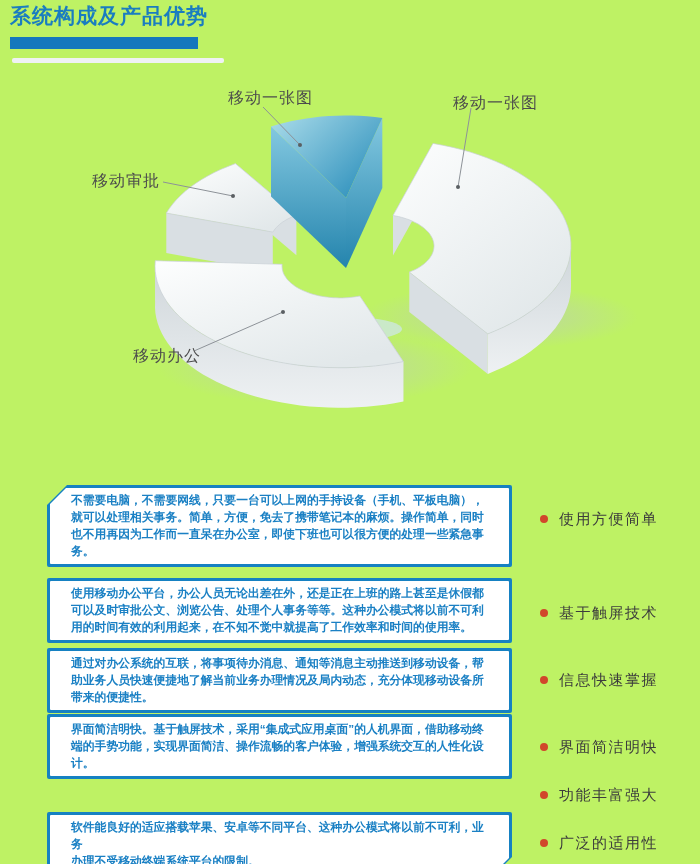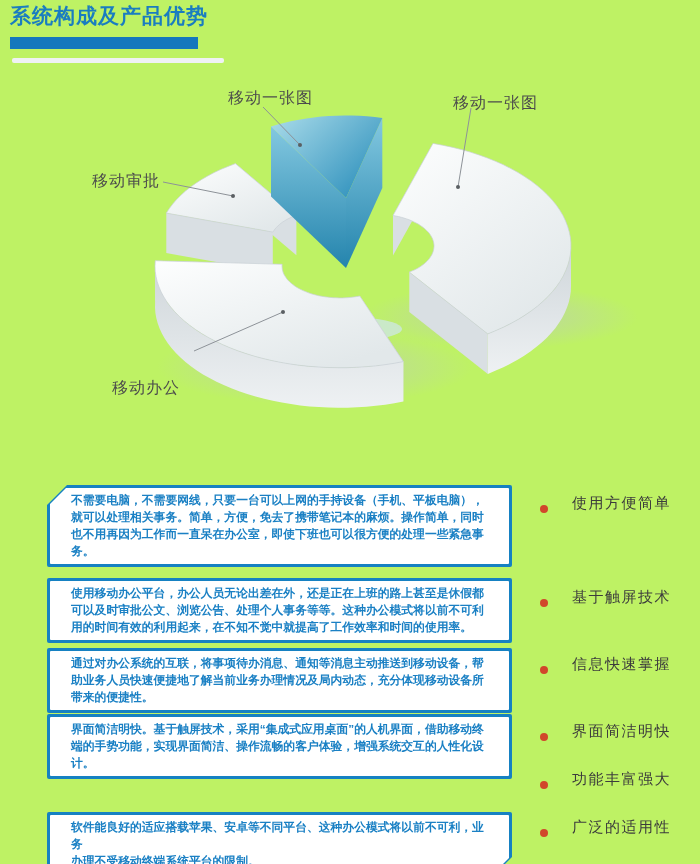--- a/index.html
+++ b/index.html
@@ -16,21 +16,21 @@
   
   .fbox{position:absolute;left:47px;width:465px;background:#1681c2;padding:3px;
         box-sizing:border-box;border-radius:2px;}
   .fbox .inner{background:#ffffff;padding:4px 21px;font-size:11.8px;line-height:17px;
         font-weight:bold;color:#1a80c4;white-space:pre-line;border-radius:1px;}
   .cut-tl{clip-path:polygon(20px 0,100% 0,100% 100%,0 100%,0 20px);}
   .cut-tl .inner{clip-path:polygon(16px 0,100% 0,100% 100%,0 100%,0 16px);}
   .cut-br{clip-path:polygon(0 0,100% 0,100% calc(100% - 20px),calc(100% - 20px) 100%,0 100%);}
   .cut-br .inner{clip-path:polygon(0 0,100% 0,100% calc(100% - 16px),calc(100% - 16px) 100%,0 100%);}
   
-  .ftag{position:absolute;left:540px;display:flex;align-items:flex-end;gap:24px;}
+  .ftag{position:absolute;left:540px;display:flex;align-items:flex-start;gap:11px;margin-top:16px;}
   .ftag .dot{width:8px;height:8px;border-radius:50%;background:#d1472b;margin-top:5px;flex:0 0 auto;}
   .ftag .txt{font-size:15px;color:#3c3c3c;letter-spacing:1.5px;white-space:nowrap;}
 </style>
 </head>
 <body>
 
 <div class="page">
 
   <div class="hdr-title">系统构成及产品优势</div>
   <div class="hdr-bar"></div>
@@ -84,21 +84,21 @@
           <path d="M346,143L271,71.6L271,141.6L346,213Z" fill="url(#gSideT)"></path>
           <path d="M346,143L382.3,63L382.3,133L346,213Z" fill="url(#gSideT)"></path>
           <path d="M271,71.6L277.7,69.5L284.7,67.7L291.8,66.1L299,64.7L306.3,63.4L313.8,62.4L321.3,61.6L328.9,61L336.6,60.7L344.3,60.5L351.9,60.6L359.6,60.8L367.2,61.3L374.8,62L382.3,63L346,143Z" fill="url(#gTopT)" stroke="none" stroke-width="0.7"></path>
           <path d="M263,52L300,90" fill="none" stroke="#8d9298" stroke-width="1"></path>
           <circle cx="300" cy="90" r="2" fill="#5a5f63"></circle>
         </g>
     </svg>
     <div class="plabel" style="left: 228px; top: 33px;">移动一张图</div>
     <div class="plabel" style="left: 453px; top: 38px;">移动一张图</div>
     <div class="plabel" style="left: 92px; top: 116px;">移动审批</div>
-    <div class="plabel" style="left: 112px; top: 291px; margin-top: 32px;">移动办公</div>
+    <div class="plabel" style="left: 133px; top: 291px;">移动办公</div>
   </div>
 
   <div class="fbox cut-tl" style="top:485px">
     <div class="inner">不需要电脑，不需要网线，只要一台可以上网的手持设备（手机、平板电脑），
 就可以处理相关事务。简单，方便，免去了携带笔记本的麻烦。操作简单，同时
 也不用再因为工作而一直呆在办公室，即使下班也可以很方便的处理一些紧急事
 务。</div>
   </div>
   <div class="fbox" style="top:578px">
     <div class="inner">使用移动办公平台，办公人员无论出差在外，还是正在上班的路上甚至是休假都

